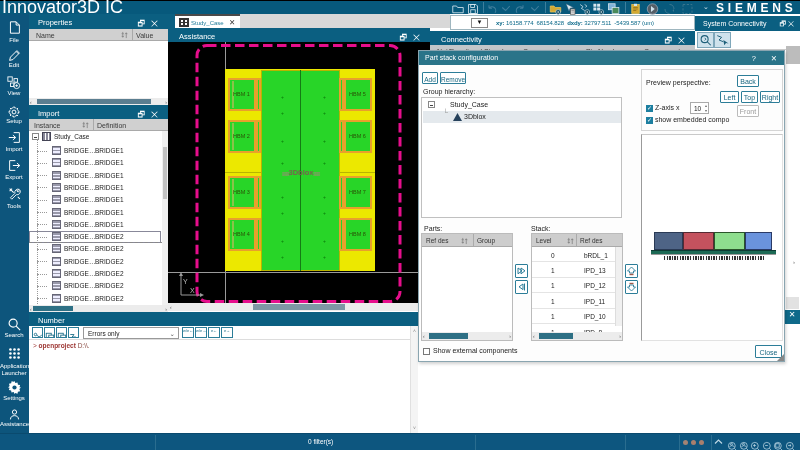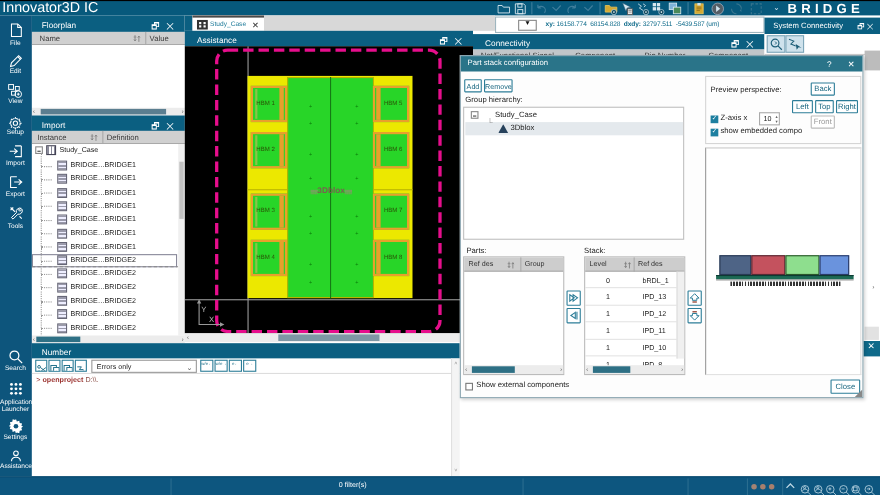--- a/index.html
+++ b/index.html
@@ -7,21 +7,21 @@
 .phead .t{position:absolute;left:9px;top:4px;}
 .phicons{position:absolute;right:4px;top:3px;color:#fff;font-size:8px;letter-spacing:6px;}
 .thead{position:absolute;background:#d0d0d0;border-bottom:1px solid #a9a9a9;color:#3a3a3a;font-size:7px;}
 .btn{position:absolute;background:#fff;border:1px solid #2c7d98;color:#17657f;font-size:7px;text-align:center;border-radius:1px;}
 .sbi{position:absolute;left:0;width:28px;color:#fff;font-size:6px;text-align:center;}
 .sbi svg{display:block;margin:0 auto 1px auto;}
 </style></head>
 <body>
 
 <div class="abs" style="left:0;top:0;width:800px;height:14px;background:#07597c;border-top:1px solid #000;"></div>
-<div class="abs" style="left:2px;top:0;color:#fff;font-size:13px;line-height:14px;">Innovator3D IC</div>
+<div class="abs" style="left:2px;top:0;color:#fff;font-size:18px;line-height:14px;">Innovator3D IC</div>
 <div id="toolbar" class="abs" style="left:448px;top:1px;width:260px;height:13px;">
     <span class="abs" style="left:4px;top:0;"><svg width="12" height="12" viewBox="0 0 16 16">
         <path d="M1 13V4h5l1.5 2H15v7z" stroke="#d8e8f0" fill="none" stroke-width="1.1"></path>
       </svg></span>
     <span class="abs" style="left:19px;top:0;"><svg width="12" height="12" viewBox="0 0 16 16">
         <path d="M2 2h10l2 2v10H2z" stroke="#d8e8f0" fill="none" stroke-width="1.1"></path>
         <rect x="5" y="9" width="6" height="5" stroke="#d8e8f0" fill="none" stroke-width="1.1"></rect>
         <rect x="5" y="2" width="5" height="4" stroke="#d8e8f0" fill="none" stroke-width="1.1"></rect>
       </svg></span>
     <span class="abs" style="left:35px;top:1px;height:11px;border-left:1px solid #3d7e9c;"></span>
@@ -78,21 +78,21 @@
       </svg></span>
     <span class="abs" style="left:215px;top:0;"><svg width="13" height="12" viewBox="0 0 16 16">
         <path d="M8 2a6 6 0 016 6M8 14a6 6 0 01-6-6" stroke="#38758f" fill="none" stroke-width="1.4"></path>
         <path d="M14 8l-2 2 2 2z" fill="#38758f"></path>
       </svg></span>
     <span class="abs" style="left:233px;top:0;"><svg width="13" height="12" viewBox="0 0 16 16">
         <rect x="2" y="2" width="12" height="12" fill="none" stroke="#38758f" stroke-width="1.3" stroke-dasharray="3 2"></rect>
       </svg></span>
   </div>
 <div class="abs" style="left:703px;top:3px;color:#cfe3ee;font-size:7px;">⌄</div>
-<div class="abs" style="left:716px;top:1px;color:#fff;font-size:12px;font-weight:bold;letter-spacing:3.8px;">BRIDGE</div>
+<div class="abs" style="left:716px;top:1px;color:#fff;font-size:12px;font-weight:bold;letter-spacing:3.8px;">SIEMENS</div>
 
 <div class="abs" style="left:0;top:14px;width:29px;height:419px;background:#0d557c;"></div>
 <div>
     <div class="sbi" style="top:21px;">
       <svg width="13" height="13" viewBox="0 0 16 16">
         <path d="M3 1h7l4 4v10H3z" fill="none" stroke="#fff" stroke-width="1.2"></path>
         <path d="M10 1v4h4" fill="none" stroke="#fff" stroke-width="1.2"></path>
       </svg>
     </div>
     <div class="sbi" style="top:37px;">File</div>
@@ -178,21 +178,21 @@
     <div class="sbi" style="top:408px;">
       <svg width="13" height="13" viewBox="0 0 16 16">
         <circle cx="8" cy="5" r="2.6" fill="none" stroke="#fff" stroke-width="1.2"></circle>
         <path d="M3 14c0-3 2.2-4.6 5-4.6s5 1.6 5 4.6" fill="none" stroke="#fff" stroke-width="1.2"></path>
       </svg>
     </div>
     <div class="sbi" style="top:421px;">Assistance</div>
   </div>
 
 <div class="phead" style="left:29px;top:14px;width:139px;height:15px;">
-    <span class="t">Floorplan</span>
+    <span class="t">Properties</span>
     <span class="phicons">🗗✕</span>
   </div>
 <div class="thead" style="left:29px;top:29px;width:139px;height:12px;">
   <span class="abs" style="left:7px;top:2.5px;">Name</span>
   <span class="abs" style="left:92px;top:2px;"><svg width="7" height="8" viewBox="0 0 8 9">
         <path d="M2 1v6M2 7L.8 5.5M2 7l1.2-1.5M6 8V2M6 2L4.8 3.5M6 2l1.2 1.5" stroke="#777" fill="none" stroke-width="0.8"></path>
         <path d="M0.5 3h3" stroke="#777" stroke-width="0.6"></path>
       </svg></span>
   <span class="abs" style="left:103px;top:0;height:12px;border-left:1px solid #a9a9a9;"></span>
   <span class="abs" style="left:107px;top:2.5px;">Value</span>

